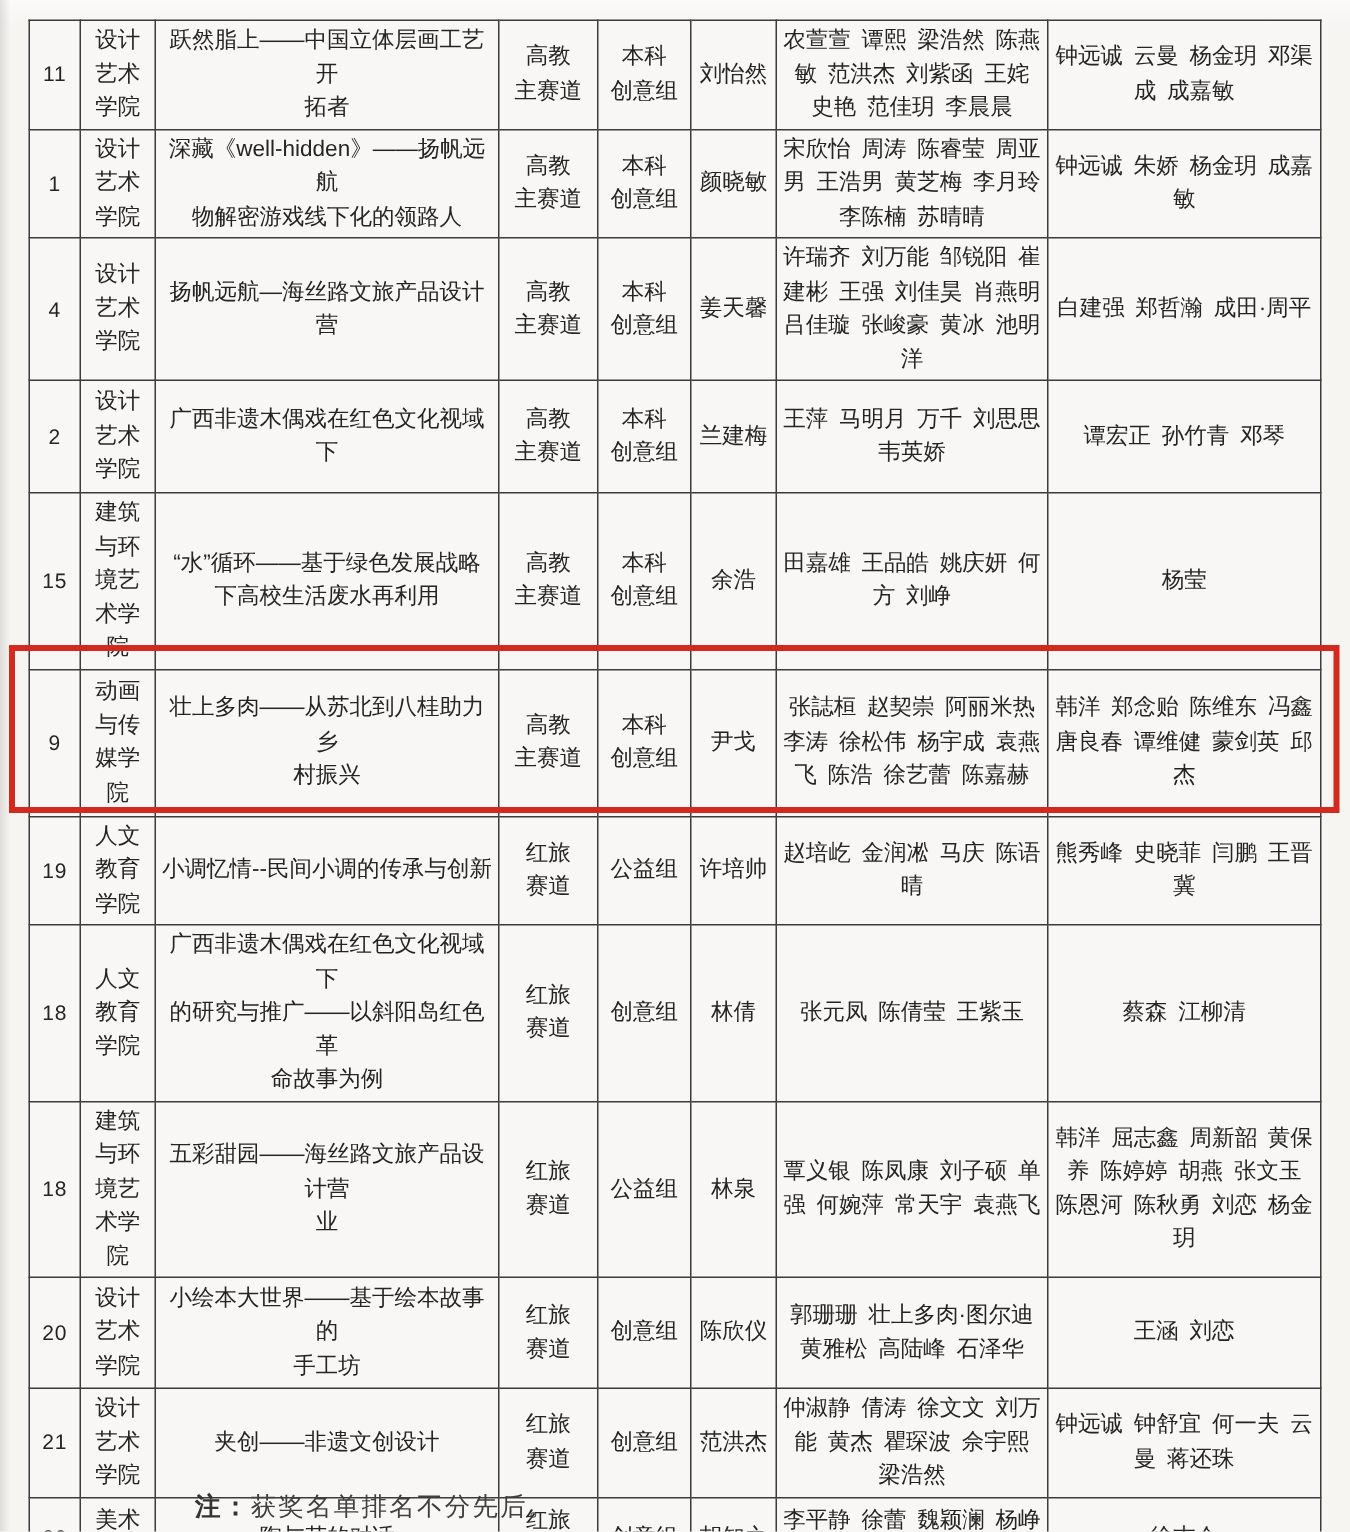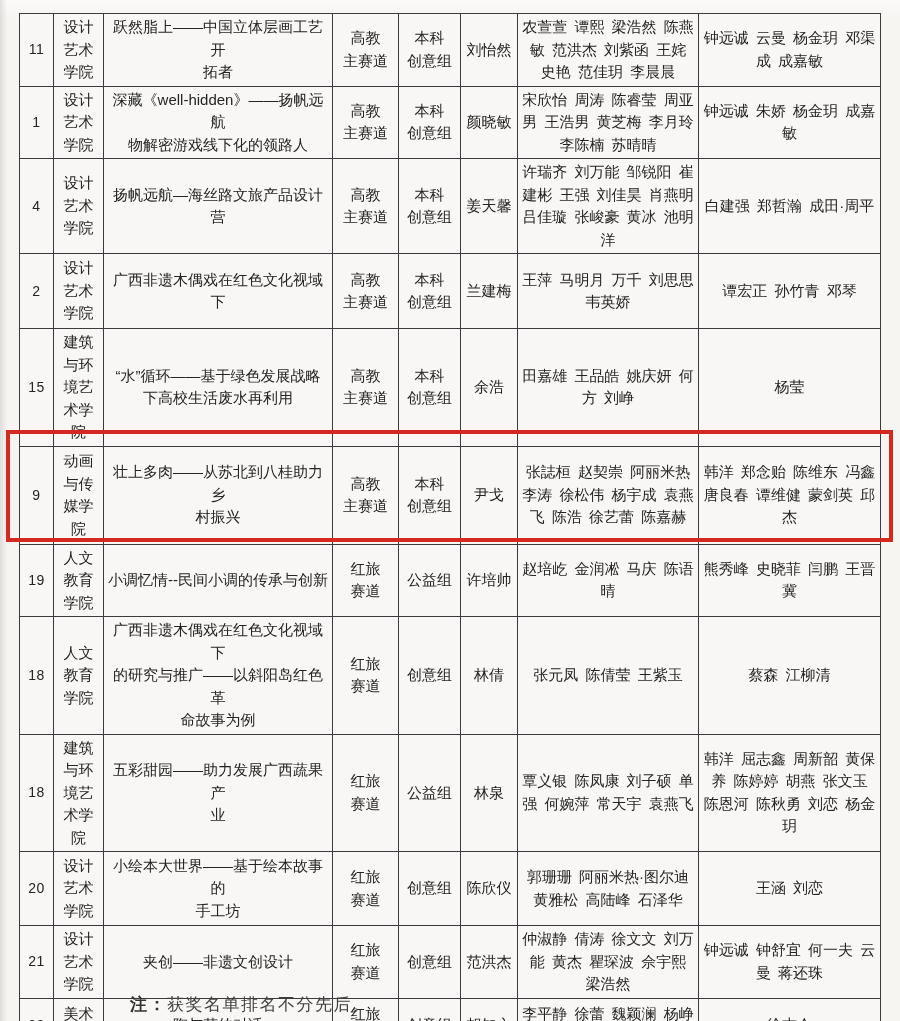--- a/index.html
+++ b/index.html
@@ -179,41 +179,41 @@
           <td class="c-members">张元凤 陈倩莹 王紫玉</td>
           <td class="c-advisors">蔡森 江柳清</td>
         </tr>
         <tr style="height: 116px;">
           <td class="c-no">18</td>
           <td class="c-college">建筑
 与环
 境艺
 术学
 院</td>
-          <td class="c-project">五彩甜园——助力发展广西蔬果产
+          <td class="c-project">五彩甜园——海丝路文旅产品设计营
 业</td>
           <td class="c-track">红旅
 赛道</td>
           <td class="c-group">公益组</td>
           <td class="c-leader">林泉</td>
           <td class="c-members">覃义银 陈凤康 刘子硕 单强 何婉萍 常天宇 袁燕飞</td>
           <td class="c-advisors">韩洋 屈志鑫 周新韶 黄保养 陈婷婷 胡燕 张文玉 陈恩河 陈秋勇 刘恋 杨金玥</td>
         </tr>
         <tr style="height: 74px;">
           <td class="c-no">20</td>
           <td class="c-college">设计
 艺术
 学院</td>
           <td class="c-project">小绘本大世界——基于绘本故事的
 手工坊</td>
           <td class="c-track">红旅
 赛道</td>
           <td class="c-group">创意组</td>
           <td class="c-leader">陈欣仪</td>
-          <td class="c-members">郭珊珊 阿丽米热·图尔迪 黄雅松 高陆峰 石泽华</td>
+          <td class="c-members">郭珊珊 壮上多肉·图尔迪 黄雅松 高陆峰 石泽华</td>
           <td class="c-advisors">王涵 刘恋</td>
         </tr>
         <tr style="height: 65px;">
           <td class="c-no">21</td>
           <td class="c-college">设计
 艺术
 学院</td>
           <td class="c-project">夹创——非遗文创设计</td>
           <td class="c-track">红旅
 赛道</td>

